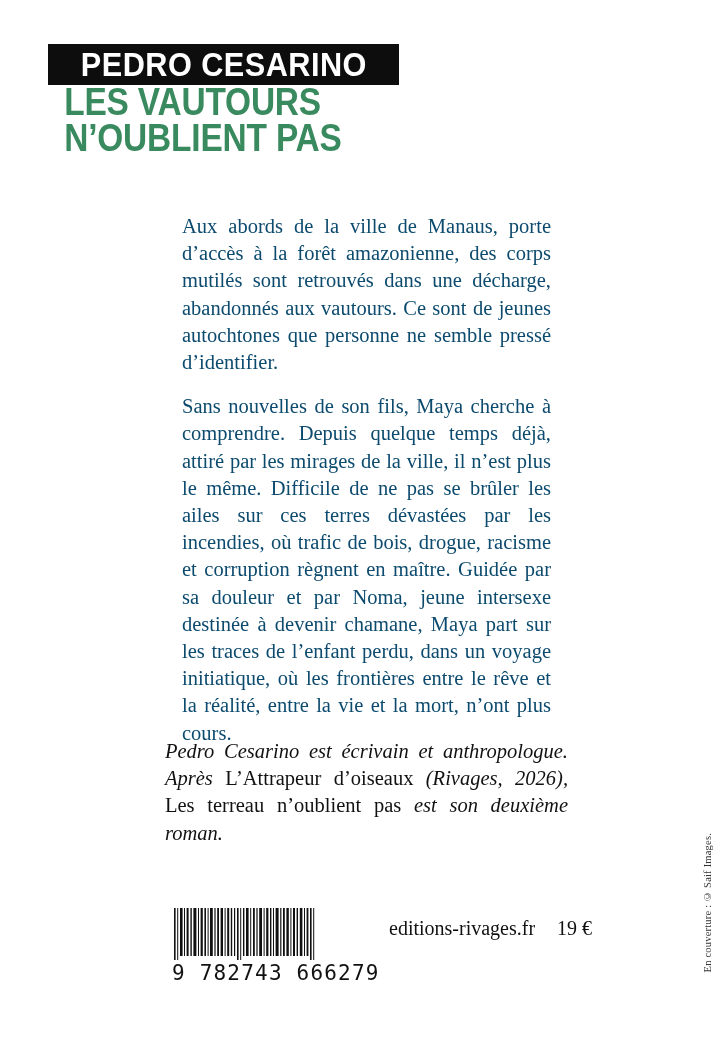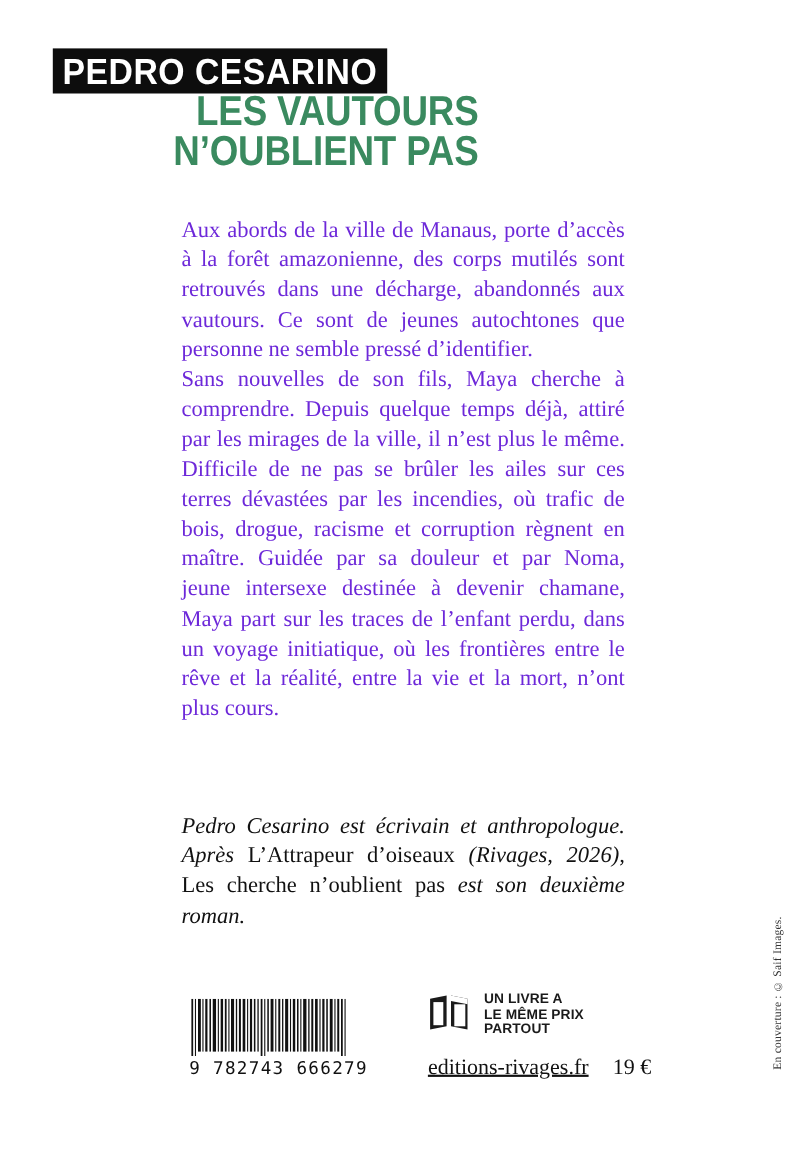--- a/index.html
+++ b/index.html
@@ -19,44 +19,44 @@
   .header {
     position: absolute;
     left: 0;
     top: 0;
     width: 720px;
   }
   .author-banner {
     position: absolute;
     left: 48px;
     top: 44px;
-    width: 304px;
+    width: 351px;
     height: 41px;
     background: #0d0d0d;
     display: flex;
     align-items: center;
     justify-content: center;
   }
   .author-name {
     color: #ffffff;
     font-family: "Liberation Sans", sans-serif;
     font-weight: bold;
     font-size: 33px;
     letter-spacing: 0.5px;
     line-height: 1;
     transform: scaleX(0.93);
     transform-origin: center;
     white-space: nowrap;
   }
   .title-block {
     position: absolute;
-    left: 0;
+    left: 12px;
     top: 84px;
     width: 435px;
-    text-align: right;
+    text-align: left;
   }
   .title-line {
     color: #3a8a5f;
     font-family: "Liberation Sans", sans-serif;
     font-weight: bold;
     font-size: 38px;
     line-height: 36px;
     letter-spacing: -0.2px;
     transform: scaleX(0.88);
     transform-origin: right center;
@@ -65,26 +65,26 @@
   }
 
   
   .blurb {
     position: absolute;
     left: 165px;
     top: 196px;
     width: 403px;
   }
   .blurb p {
-    margin: 0;
+    margin: 17px;
     text-align: justify;
     text-justify: inter-word;
     font-size: 20.5px;
     line-height: 27.2px;
-    color: #6d28d9;
+    color: #0c4a6e;
     hyphens: none;
   }
   .blurb p:last-child {
     text-align: justify;
   }
 
   .bio {
     position: absolute;
     left: 165px;
     top: 738px;
@@ -113,21 +113,21 @@
     top: 18px;
     width: 146px;
   }
   .barcode-bars {
     height: 52px;
     width: 146px;
     display: block;
   }
   .barcode-digits {
     font-family: "DejaVu Sans Mono", monospace;
-    font-size: 16px;
+    font-size: 21px;
     color: #111111;
     letter-spacing: 1.2px;
     margin-top: 1px;
     text-align: center;
     white-space: nowrap;
   }
 
   .publisher-block {
     position: absolute;
     left: 389px;
@@ -155,21 +155,21 @@
   .logo-text span { display: block; }
 
   .site-row {
     margin-top: 14px;
     display: flex;
     align-items: baseline;
     gap: 11px;
     font-size: 20px;
     color: #111111;
   }
-  .site-url { white-space: nowrap; text-decoration: underline; }
+  .site-url { white-space: nowrap; }
   .sep-bar {
     display: inline-block;
     width: 2px;
     height: 19px;
     background: #e0412a;
     position: relative;
     top: 3px;
   }
   .price {
     font-weight: normal;
@@ -205,21 +205,21 @@
     <span class="title-line">N’OUBLIENT PAS</span>
   </div>
 
 </div>
 
 <div class="blurb">
   <p>Aux abords de la ville de Manaus, porte d’accès à la forêt amazonienne, des corps mutilés sont retrouvés dans une décharge, abandonnés aux vautours. Ce sont de jeunes autochtones que personne ne semble pressé d’identifier.</p>
   <p>Sans nouvelles de son fils, Maya cherche à comprendre. Depuis quelque temps déjà, attiré par les mirages de la ville, il n’est plus le même. Difficile de ne pas se brûler les ailes sur ces terres dévastées par les incendies, où trafic de bois, drogue, racisme et corruption règnent en maître. Guidée par sa douleur et par Noma, jeune intersexe destinée à devenir chamane, Maya part sur les traces de l’enfant perdu, dans un voyage initiatique, où les frontières entre le rêve et la réalité, entre la vie et la mort, n’ont plus cours.</p>
 </div>
 
-<div class="bio"><i>Pedro Cesarino est écrivain et anthropologue. Après </i><span>L’Attrapeur d’oiseaux </span><i>(Rivages, 2026), </i><span>Les cherche n’oublient pas </span><i>est son deuxième roman.</i></div>
+<div class="bio"><i>Pedro Cesarino est écrivain et anthropologue. Après </i><span>L’Attrapeur d’oiseaux </span><i>(Rivages, 2026), </i><span>Les terreau n’oublient pas </span><i>est son deuxième roman.</i></div>
 
 <div class="footer">
 
   <div class="barcode-wrap">
     <svg class="barcode-bars" viewBox="0 0 146 52" preserveAspectRatio="none">
       <g fill="#111111">
         <rect x="2" y="0" width="1.6" height="52"></rect>
         <rect x="5.2" y="0" width="1" height="52"></rect>
         <rect x="8" y="0" width="2.6" height="48"></rect>
         <rect x="12" y="0" width="1" height="48"></rect>
@@ -262,34 +262,20 @@
         <rect x="134.6" y="0" width="1.8" height="48"></rect>
         <rect x="138" y="0" width="1.6" height="52"></rect>
         <rect x="141.2" y="0" width="1" height="52"></rect>
       </g>
     </svg>
     <div class="barcode-digits">9 782743 666279</div>
   </div>
 
   <div class="publisher-block">
 
-    <div class="logo-row">
-      <svg class="book-mark" width="42" height="34" viewBox="0 0 42 34">
-        <path d="M2 4 L17 1 L17 29 L2 32 Z" fill="#1a1a1a"></path>
-        <path d="M21 1 L36 4 L36 32 L21 29 Z" fill="#1a1a1a"></path>
-        <path d="M21 1 L36 4 L36 9 L21 6 Z" fill="#ffffff"></path>
-        <rect x="24" y="9" width="10" height="20" fill="#ffffff"></rect>
-        <rect x="5" y="7" width="9" height="21" fill="#ffffff"></rect>
-      </svg>
-      <div class="logo-text">
-        <span>UN LIVRE A</span>
-        <span>LE MÊME PRIX</span>
-        <span>PARTOUT</span>
-      </div>
-    </div>
 
     <div class="site-row">
       <span class="site-url">editions-rivages.fr</span>
       <span class="sep-bar"></span>
       <span class="price">19 €</span>
     </div>
 
   </div>
 
 </div>

